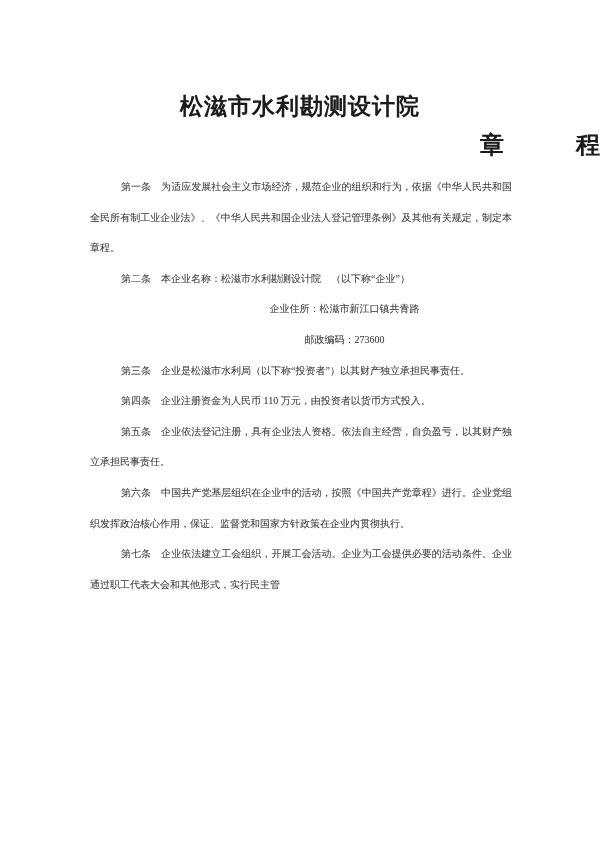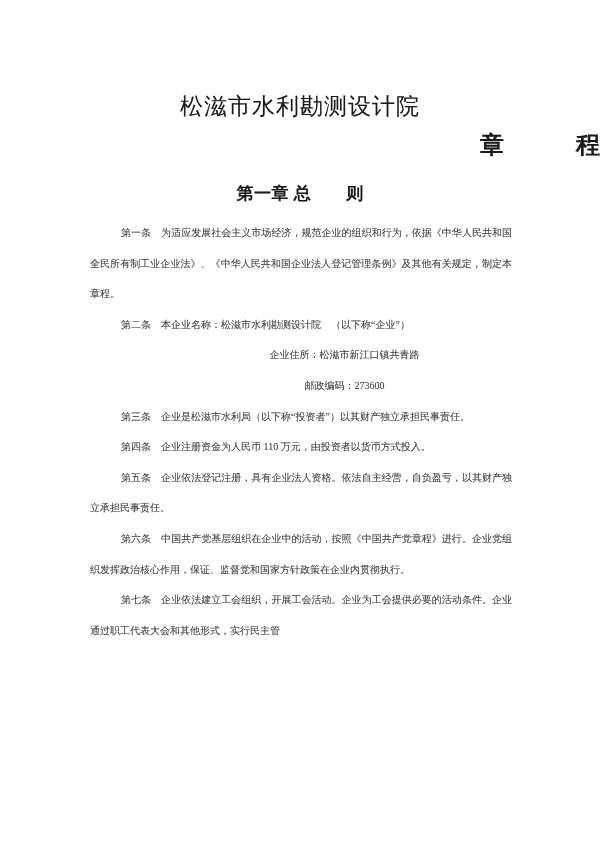--- a/index.html
+++ b/index.html
@@ -13,21 +13,21 @@
     height: 849px;
     background: #ffffff;
     overflow: hidden;
     font-family: "Liberation Serif", "DejaVu Serif", serif;
     text-shadow: 0 0 0.6px rgba(80, 80, 80, 0.35); 
   }
   .doc-title {
     margin: 92px 0 0 0;
     font-size: 23px;
     line-height: 30px;
-    font-weight: 400;
+    font-weight: 700;
     text-align: center;
     letter-spacing: 1px;
     color: #1b1b1b;
   }
   .doc-subtitle {
     margin: 8px 0 0 0;
     font-size: 24px;
     line-height: 30px;
     font-weight: 700;
     text-align: right;
@@ -61,21 +61,20 @@
     text-indent: 87px;
     text-align: center;
   }
 </style>
 </head>
 <body>
 
 <div class="page">
   <h1 class="doc-title">松滋市水利勘测设计院</h1>
   <div class="doc-subtitle">章　　　程</div>
-  <h2 class="chapter-heading">第一章 总　　则</h2>
   <div class="body-text">
 
   <p class="para first-line-indent">第一条　为适应发展社会主义市场经济，规范企业的组织和行为，依据《中华人民共和国全民所有制工业企业法》、《中华人民共和国企业法人登记管理条例》及其他有关规定，制定本章程。</p>
       <p class="para first-line-indent">第二条　本企业名称：松滋市水利勘测设计院　（以下称“企业”）</p>
       <p class="para hanging-indent">企业住所：松滋市新江口镇共青路</p>
       <p class="para hanging-indent">邮政编码：273600</p>
       <p class="para first-line-indent">第三条　企业是松滋市水利局（以下称“投资者”）以其财产独立承担民事责任。</p>
       <p class="para first-line-indent">第四条　企业注册资金为人民币 110 万元，由投资者以货币方式投入。</p>
       <p class="para first-line-indent">第五条　企业依法登记注册，具有企业法人资格。依法自主经营，自负盈亏，以其财产独立承担民事责任。</p>
       <p class="para first-line-indent">第六条　中国共产党基层组织在企业中的活动，按照《中国共产党章程》进行。企业党组织发挥政治核心作用，保证、监督党和国家方针政策在企业内贯彻执行。</p>

